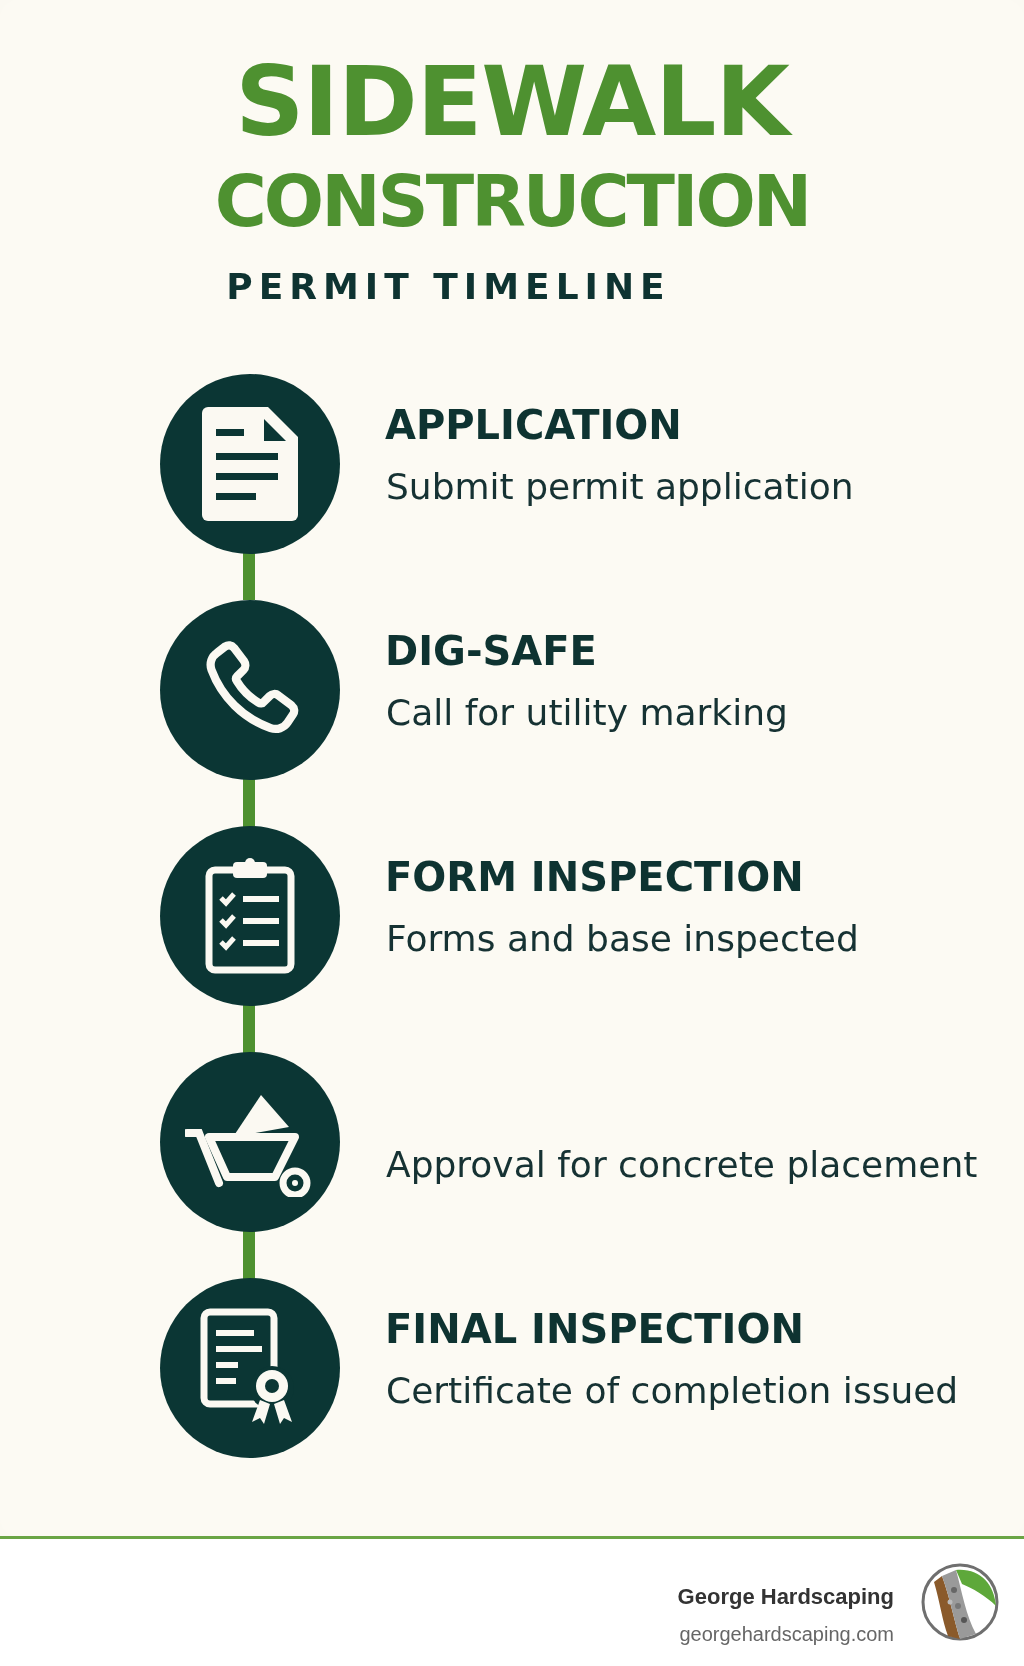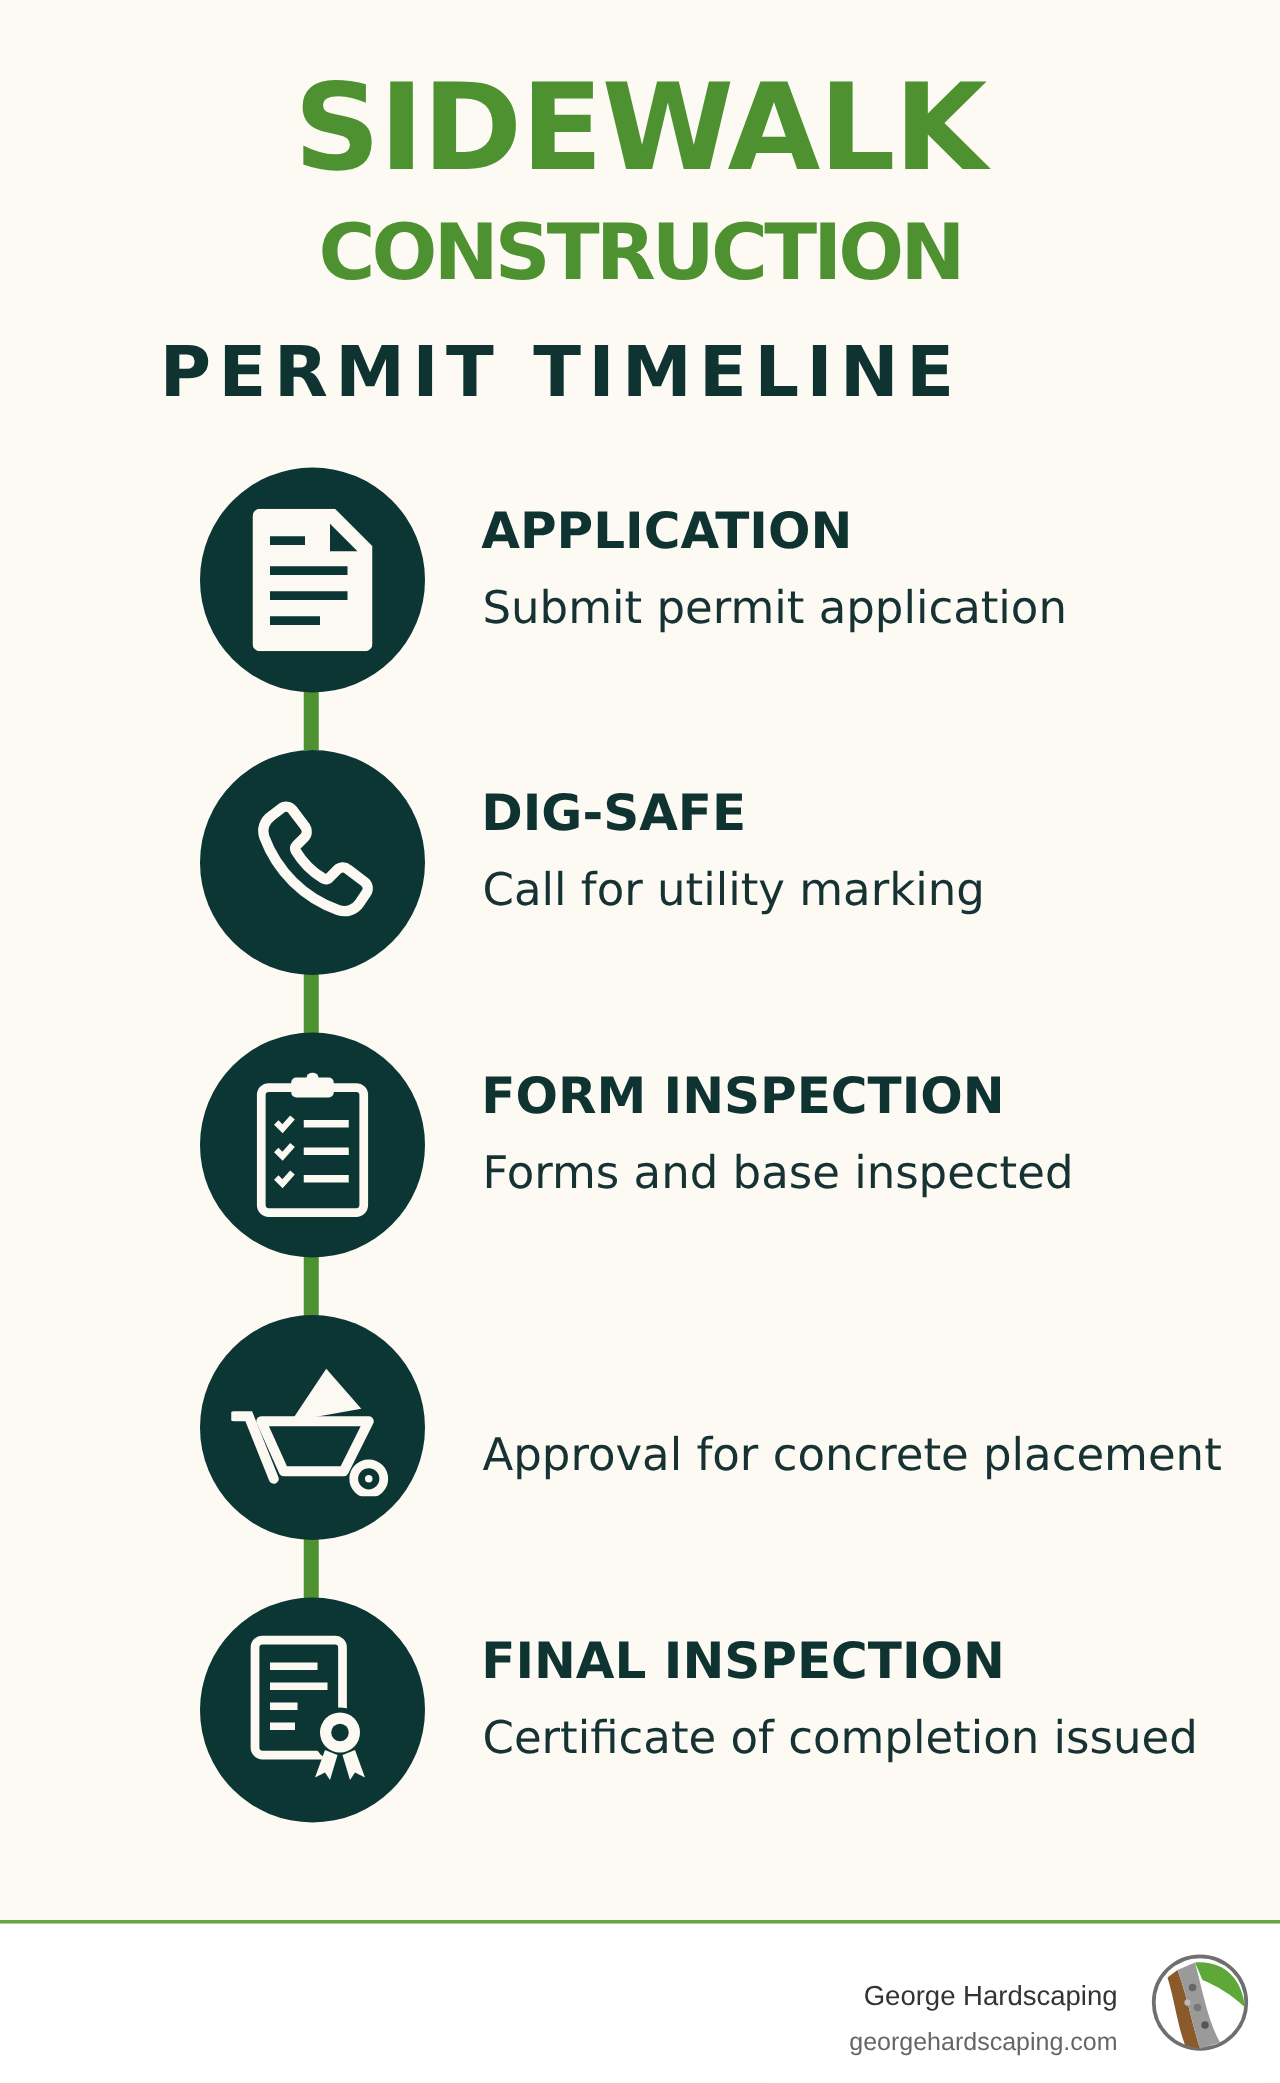--- a/index.html
+++ b/index.html
@@ -8,24 +8,24 @@
     background: #fbf9f2;
     font-family: "DejaVu Sans", sans-serif;
   }
   .main { position: absolute; left: 0; top: 0; width: 1024px; height: 1536px; background: #fcfaf3; border-radius: 18px; }
   .title1, .title2 {
     position: absolute; left: 0; width: 1024px; text-align: center;
     color: #4e9130; font-weight: bold; font-family: "DejaVu Sans", sans-serif;
     letter-spacing: -1px;
   }
   .title1 { top: 52px; font-size: 96px; line-height: 100px; }
-  .title2 { top: 152px; font-size: 62px; line-height: 100px; letter-spacing: -3px; }
+  .title2 { top: 152px; font-size: 71px; line-height: 100px; letter-spacing: -3px; }
   .subtitle {
     position: absolute; left: 0; top: 266px; width: 897px; text-align: center;
-    color: #0e3331; font-weight: bold; font-size: 56px; letter-spacing: 6px;
+    color: #0e3331; font-weight: bold; font-size: 36px; letter-spacing: 6px;
     font-family: "DejaVu Sans", sans-serif;
   }
   .spine { position: absolute; left: 243px; width: 12px; background: #4e9130; }
   .step { position: absolute; left: 160px; width: 860px; height: 180px; }
   .circle {
     position: absolute; left: 0; top: 0; width: 180px; height: 180px;
     border-radius: 50%; background: #0b3634;
     display: flex; align-items: center; justify-content: center;
   }
   .step-title {
@@ -34,21 +34,21 @@
     font-family: "DejaVu Sans", sans-serif;
   }
   .step-desc {
     position: absolute; left: 226px; top: 92px;
     font-size: 36px; color: #163233; white-space: nowrap;
     font-family: "DejaVu Sans", sans-serif;
   }
   .footer-line { position: absolute; left: 0; top: 1536px; width: 1024px; height: 3px; background: #6aa545; }
   .footer { position: absolute; left: 0; top: 1539px; width: 1024px; height: 127px; background: #ffffff; }
   .brand-name {
-    position: absolute; right: 130px; top: 45px; font-size: 22px; font-weight: normal; color: #333;
+    position: absolute; right: 130px; top: 45px; font-size: 22px; font-weight: bold; color: #333;
     font-family: "Liberation Sans", sans-serif;
   }
   .brand-url {
     position: absolute; right: 130px; top: 84px; font-size: 20px; color: #666;
     font-family: "Liberation Sans", sans-serif;
   }
   .logo { position: absolute; left: 920px; top: 1562px; width: 80px; height: 80px; }
 </style>
 </head>
 <body>

